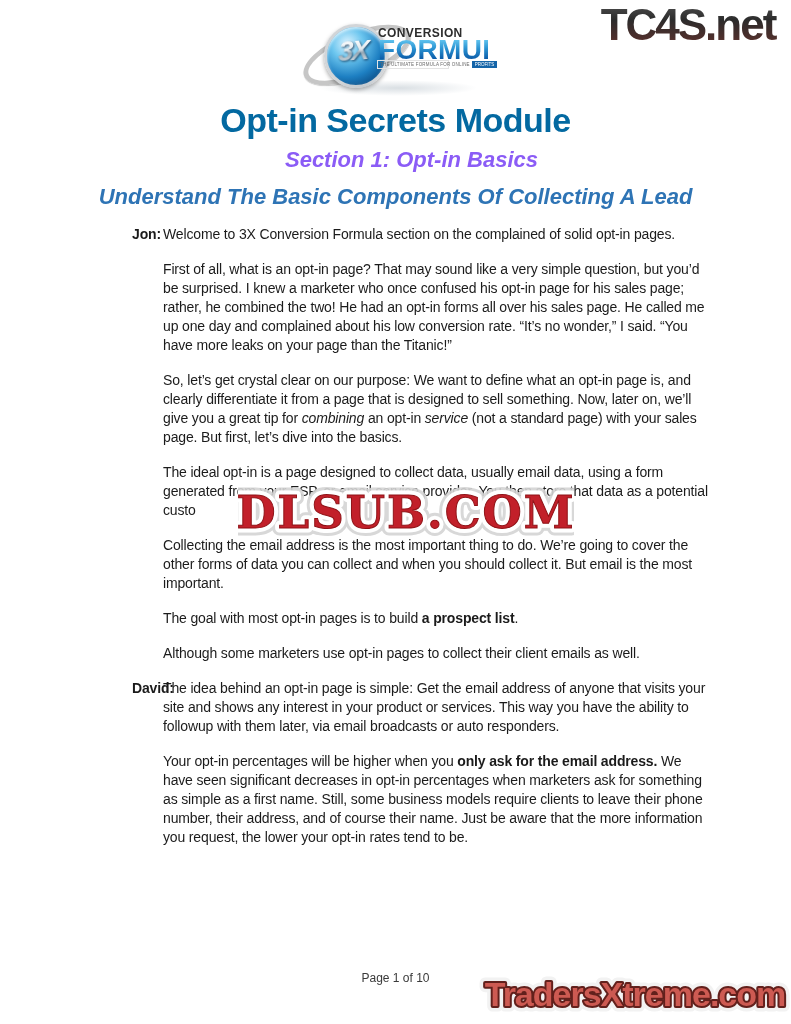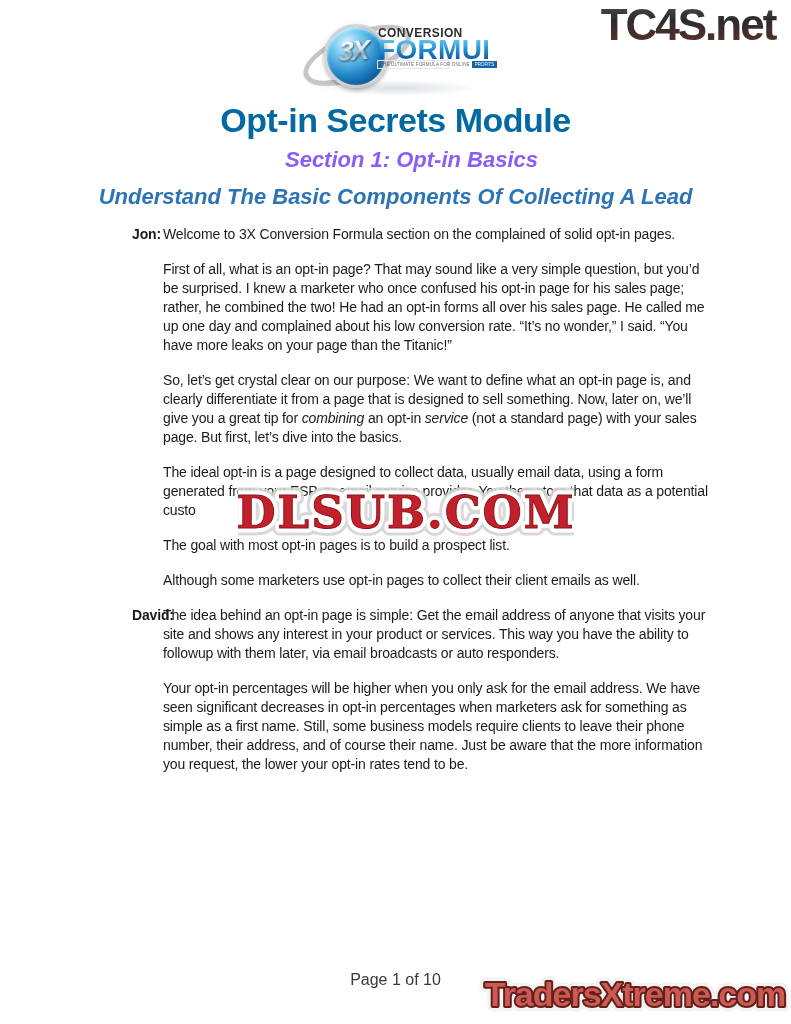--- a/index.html
+++ b/index.html
@@ -55,25 +55,25 @@
   .title{position:absolute;top:101px;left:0;width:100%;text-align:center;
     font-size:34px;font-weight:bold;letter-spacing:-.5px;color:#0369a1;}
   .section{position:absolute;top:147px;left:16px;width:100%;text-align:center;
     font-size:22px;font-weight:bold;font-style:italic;color:#8b5cf6;}
   .subheading{position:absolute;top:184px;left:0;width:100%;text-align:center;
     font-size:22px;font-weight:bold;font-style:italic;color:#2e74b5;}
   
   .content{position:absolute;left:88px;top:225px;width:620px;}
   .pblock{position:relative;margin:0 0 16px 75px;font-size:14px;line-height:19px;letter-spacing:-.15px;color:#1b1b1b;}
   .speaker{position:absolute;left:-75px;top:0;font-weight:bold;margin-left:44px;}
-  .pblock strong{font-weight:normal;text-align:center;}
+  .pblock strong{font-weight:bold;text-align:center;}
   .pblock em{font-style:italic;margin-top:44px;}
   
   .pagenum{position:absolute;top:971px;left:0;width:100%;text-align:center;
-    font-size:16px;color:#3a3a3a;}
+    font-size:12px;color:#3a3a3a;}
 </style>
 </head>
 <body>
 
 <div class="page">
 
   <div class="logo">
     <div class="ring"></div>
     <div class="sphere"></div>
     <div class="mark">3X</div>
@@ -117,20 +117,23 @@
     </div>
 
     <div class="pblock">
       <span>So, let’s get crystal clear on our purpose: We want to define what an opt-in page is, and clearly differentiate it from a page that is designed to sell something. Now, later on, we’ll give you a great tip for </span><em>combining</em><span> an opt-in </span><em>service</em><span> (not a standard page) with your sales page. But first, let’s dive into the basics.</span>
     </div>
 
     <div class="pblock">
       <span>The ideal opt-in is a page designed to collect data, usually email data, using a form generated from your ESP, or email service provider. You then store that data as a potential custo</span>
     </div>
 
+    <div class="pblock">
+      <span>Collecting the email address is the most important thing to do. We’re going to cover the other forms of data you can collect and when you should collect it.  But email is the most important.</span>
+    </div>
 
     <div class="pblock">
       <span>The goal with most opt-in pages is to build </span><strong>a prospect list</strong><span>.</span>
     </div>
 
     <div class="pblock">
       <span>Although some marketers use opt-in pages to collect their client emails as well.</span>
     </div>
 
 

